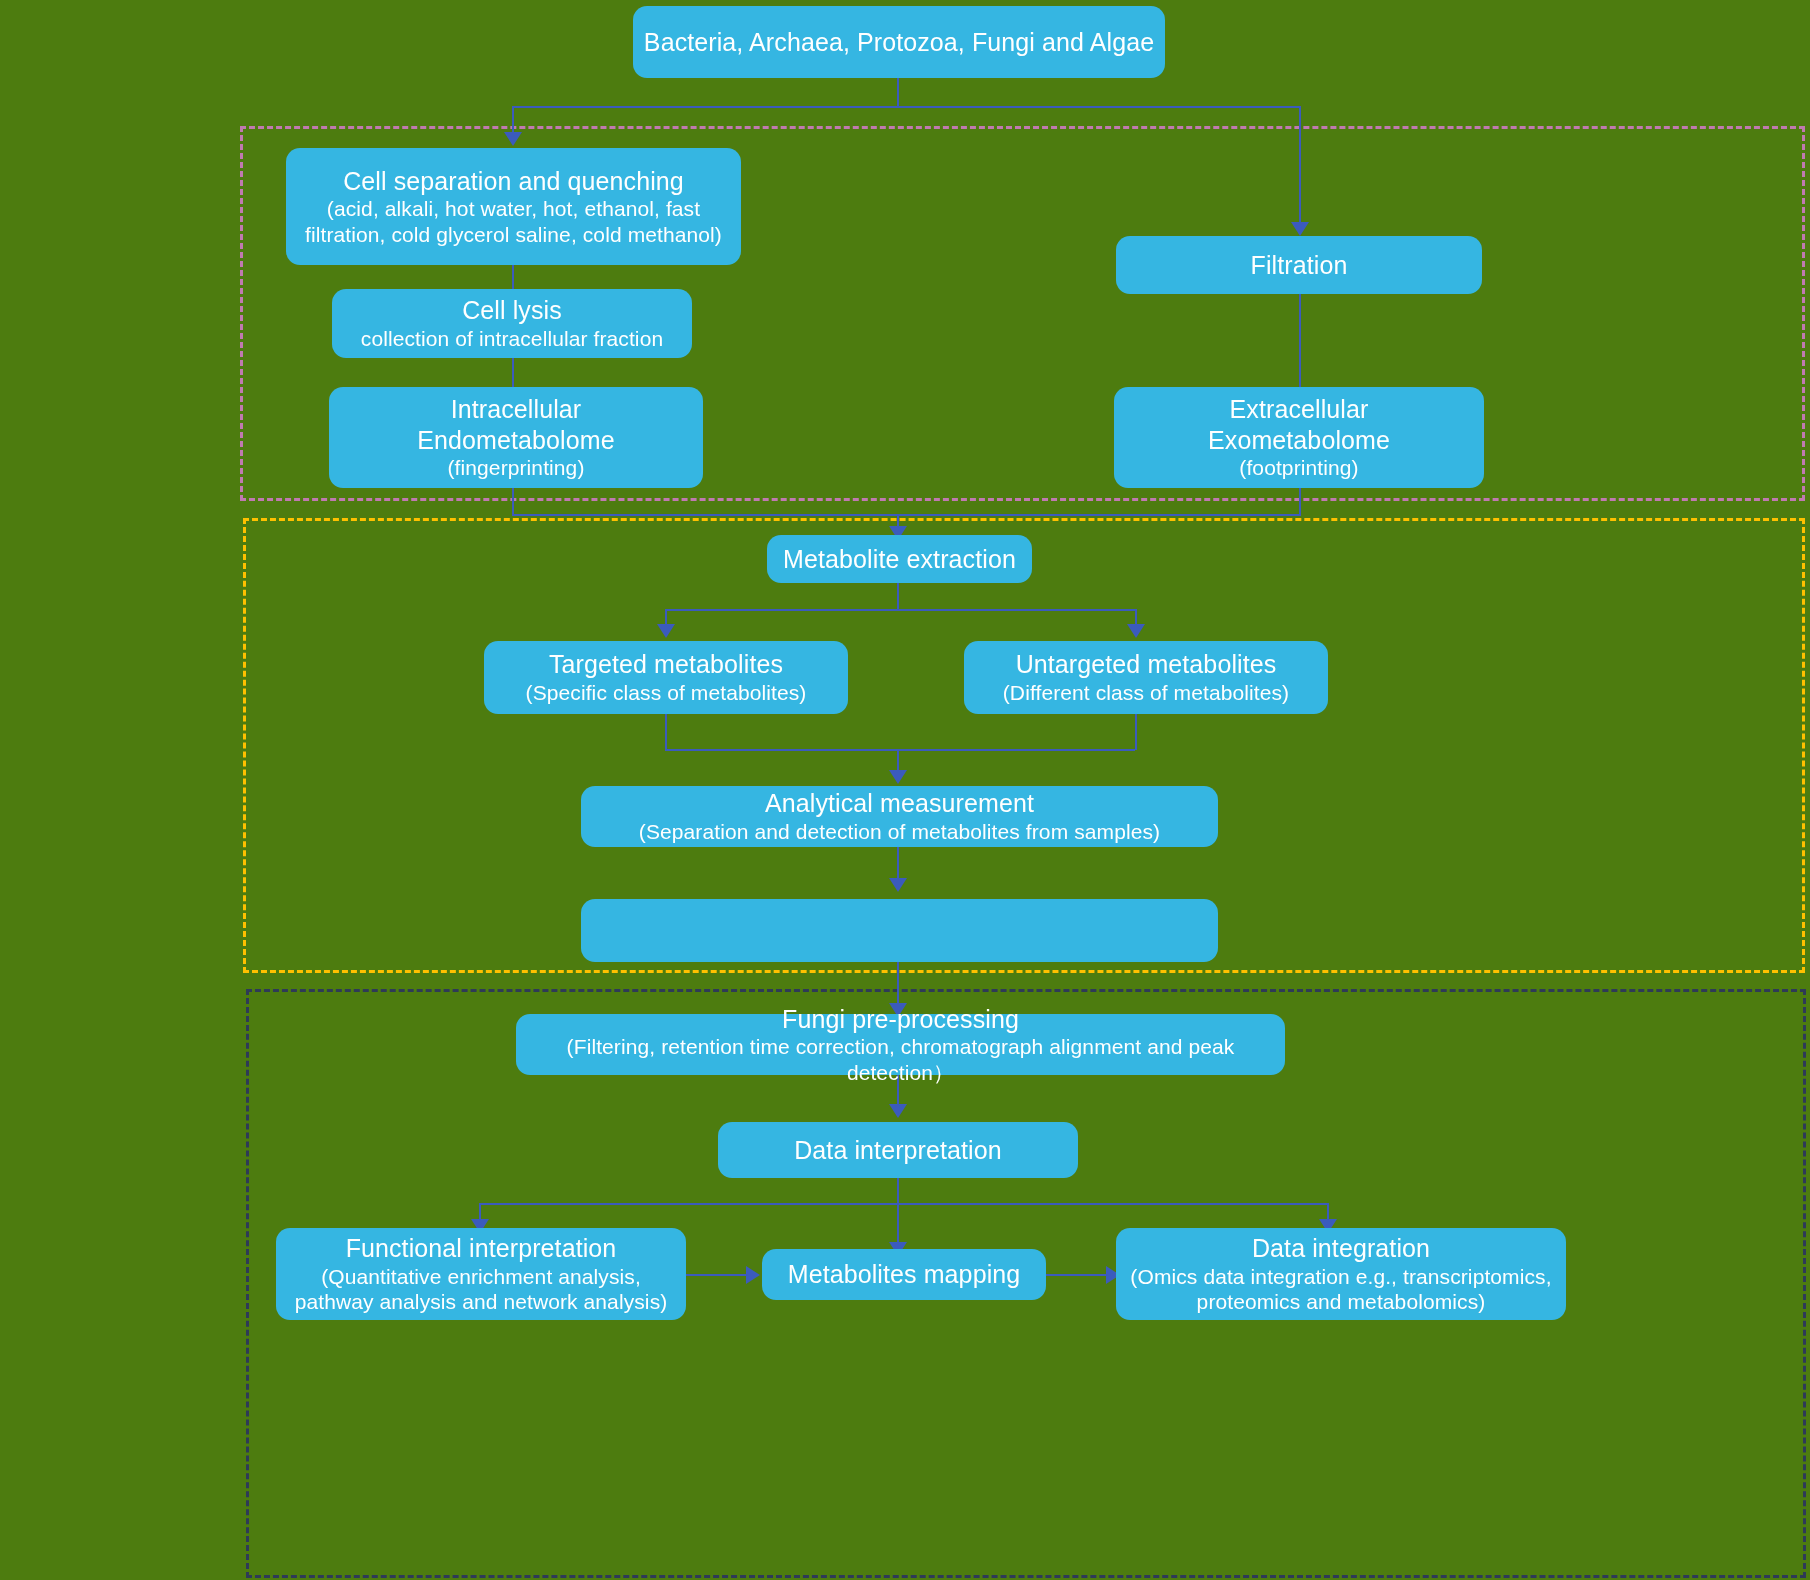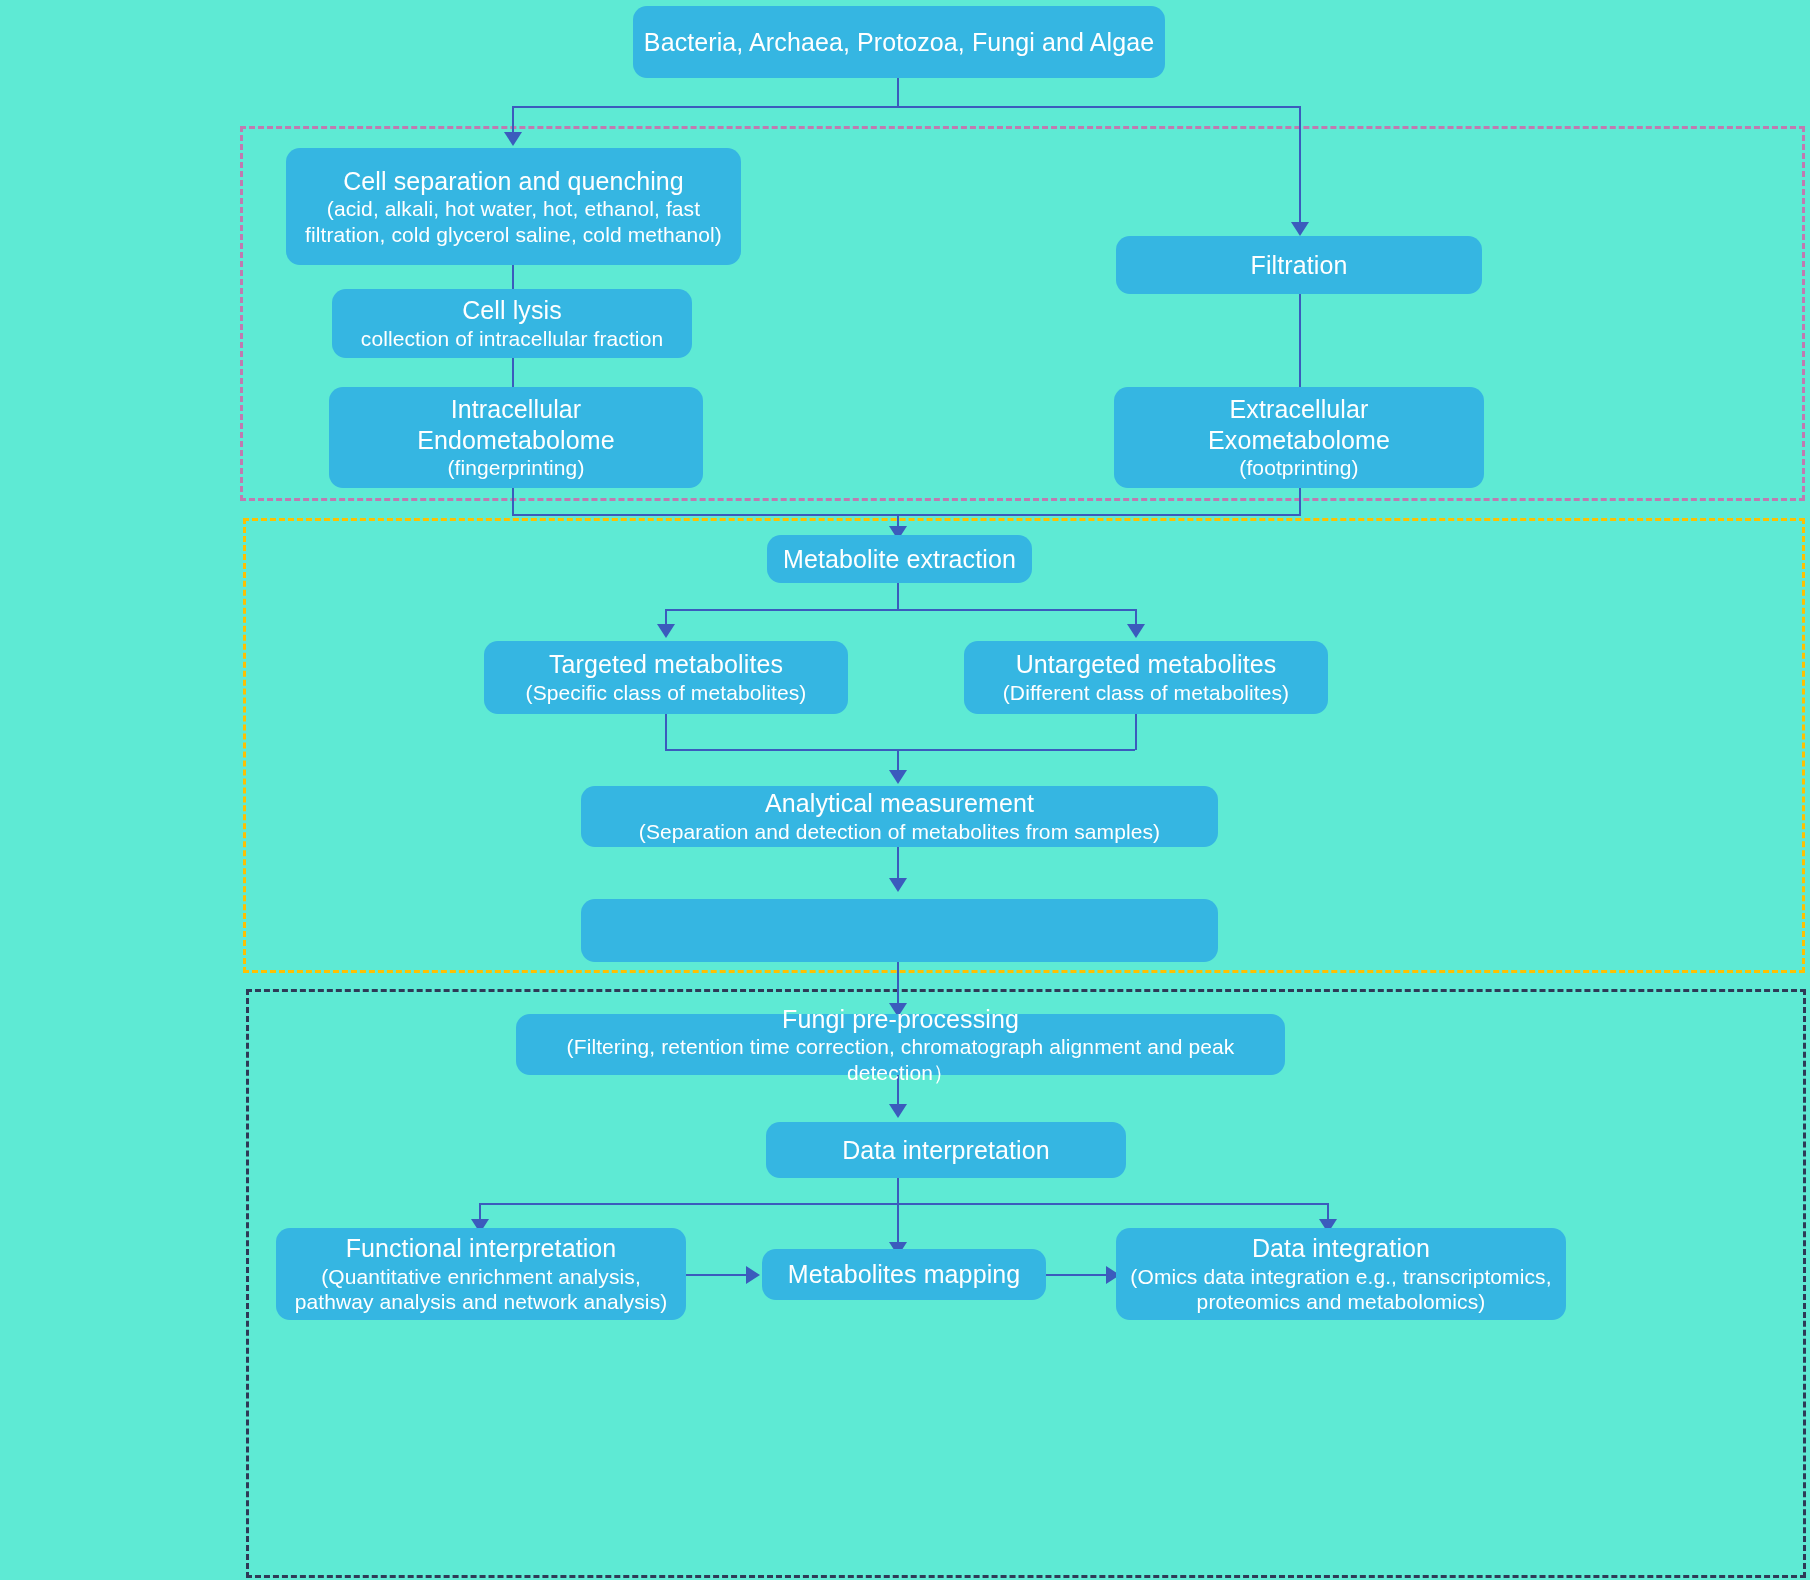--- a/index.html
+++ b/index.html
@@ -4,21 +4,21 @@
 <style>
   html, body {
     margin: 0;
     padding: 0;
     background: #000000;
   }
   #canvas {
     position: relative;
     width: 1810px;
     height: 1580px;
-    background: #5eead4;
+    background: #4d7c0f;
     font-family: "Liberation Sans", sans-serif;
     overflow: hidden;
   }
   
   .group-frame {
     position: absolute;
     box-sizing: border-box;
     background: transparent;
   }
   #group-sample-prep {
@@ -199,21 +199,21 @@
   </div>
 
   <div class="node" style="left:581px; top:899px; width:637px; height:63px;">
   </div>
 
   <div class="node" style="left:516px; top:1014px; width:769px; height:61px;">
     <div class="title">Fungi pre-processing</div>
     <div class="sub">(Filtering, retention time correction, chromatograph alignment and peak detection）</div>
   </div>
 
-  <div class="node" style="left:718px; top:1122px; width:360px; height:56px;margin-left:48px;">
+  <div class="node" style="left:718px; top:1122px; width:360px; height:56px;">
     <div class="title">Data interpretation</div>
   </div>
 
   <div class="node" style="left:276px; top:1228px; width:410px; height:92px;">
     <div class="title">Functional interpretation</div>
     <div class="sub">(Quantitative enrichment analysis,</div>
     <div class="sub">pathway analysis and network analysis)</div>
   </div>
 
   <div class="node" style="left:762px; top:1249px; width:284px; height:51px;text-align:right;">

